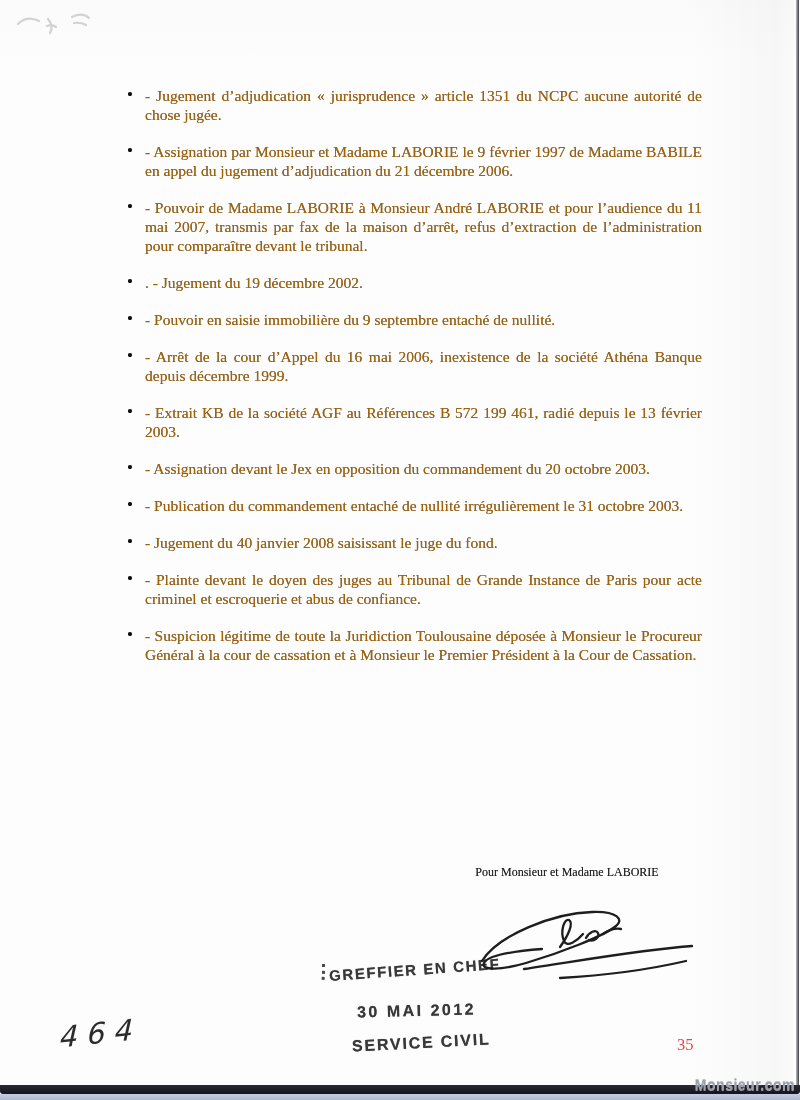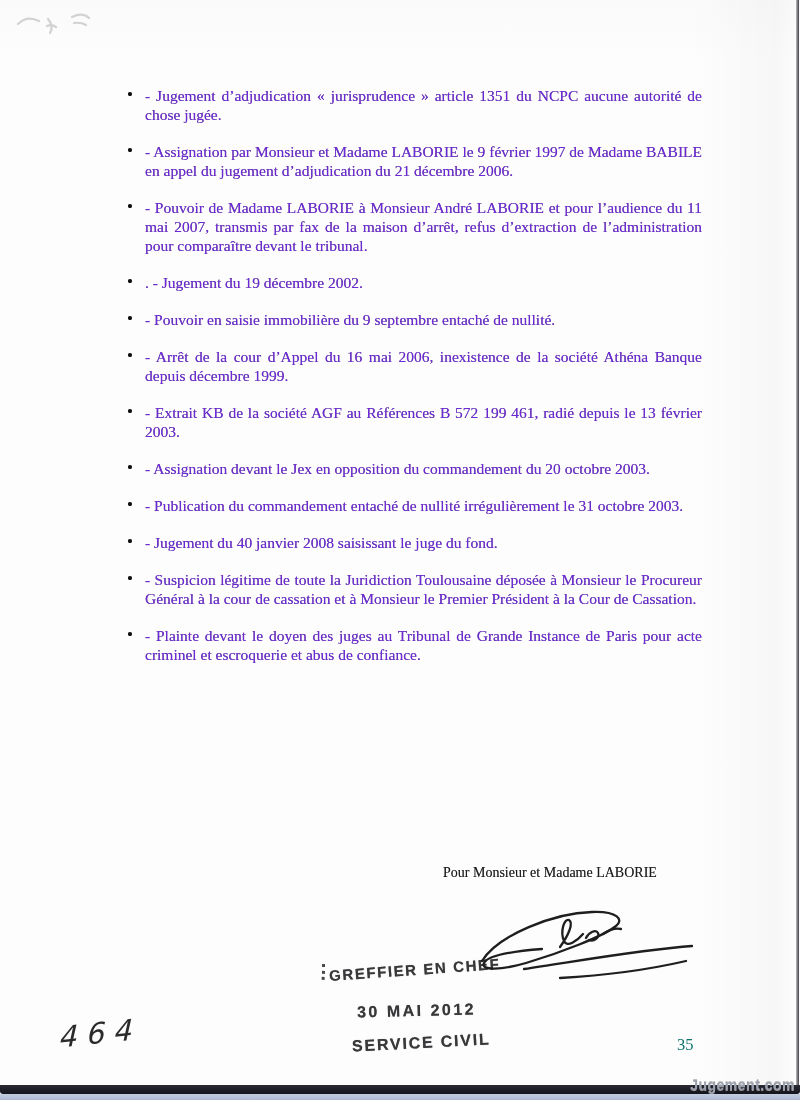--- a/index.html
+++ b/index.html
@@ -38,32 +38,32 @@
     z-index:1;
   }
   .corner-scribble{position:absolute;left:14px;top:4px;z-index:2;}
   
   .doc-list{
     position:absolute;top:86px;left:145px;width:557px;margin:0;padding:0;
     list-style:none;z-index:2;
   }
   .doc-list li{
     position:relative;
-    font-size:15.5px;line-height:19px;color:#6d28d9;
+    font-size:15.5px;line-height:19px;color:#a16207;
     text-align:justify;margin:0 0 18px 0;
     text-shadow:0 0 .5px rgba(20,20,20,.55);
   }
   .doc-list li::before{
     content:"\2022";
     position:absolute;left:-18px;top:-1px;font-size:17px;color:#111;
   }
   
   .closing{
-    position:absolute;left:443px;top:863px;width:248px;text-align:left;z-index:2;
-    font-size:14px;line-height:19px;color:#1c1c1c;
+    position:absolute;left:443px;top:863px;width:248px;text-align:center;z-index:2;
+    font-size:12px;line-height:19px;color:#1c1c1c;
     text-shadow:0 0 .5px rgba(20,20,20,.5);
   }
   .signature{position:absolute;left:468px;top:903px;z-index:3;}
   
   .stamp{
     font-family:"Liberation Sans",sans-serif;font-weight:700;color:#38383a;
     position:absolute;z-index:2;white-space:nowrap;
     text-shadow:0 0 .7px rgba(60,60,60,.8);
   }
   .stamp-tick{
@@ -75,21 +75,21 @@
   .stamp-line3{left:352px;top:1034px;font-size:16px;letter-spacing:1.8px;transform:rotate(-3deg);}
   
   .hand-number{
     position:absolute;left:60px;top:1016px;z-index:2;
     font-family:"DejaVu Sans",sans-serif;font-style:italic;
     font-size:29px;color:#2b2b2b;letter-spacing:9px;
     transform:rotate(-6deg) skewX(-8deg);font-weight:400;
   }
   .page-number{
     position:absolute;left:677px;top:1035px;z-index:2;
-    font-size:16.5px;color:#0f766e;
+    font-size:16.5px;color:#ef4444;
   }
 </style>
 </head>
 <body>
 
 <div class="scan-shade"></div>
 
 <svg class="corner-scribble" width="90" height="34" viewBox="0 0 90 34">
   <g fill="none" stroke="#d2d2d2" stroke-width="2.2" stroke-linecap="round">
     <path d="M4 20 q 9 -9 21 -3"></path>
@@ -102,22 +102,22 @@
     <li>- Jugement d’adjudication «  jurisprudence » article 1351 du NCPC aucune autorité de chose jugée.</li>
     <li>- Assignation par Monsieur et Madame LABORIE le 9 février 1997 de Madame BABILE en appel du jugement d’adjudication du 21 décembre 2006.</li>
     <li>- Pouvoir de Madame LABORIE à Monsieur André LABORIE et pour l’audience du 11 mai 2007, transmis par fax de la maison d’arrêt, refus d’extraction de l’administration pour comparaître devant le tribunal.</li>
     <li>. - Jugement du 19 décembre 2002.</li>
     <li>- Pouvoir en saisie immobilière du 9 septembre entaché de nullité.</li>
     <li>- Arrêt de la cour d’Appel du 16 mai 2006, inexistence de la société Athéna Banque depuis décembre 1999.</li>
     <li>- Extrait KB de la société AGF au Références B 572 199 461, radié depuis le 13 février 2003.</li>
     <li>- Assignation devant le Jex en opposition du commandement du 20 octobre 2003.</li>
     <li>- Publication du commandement entaché de nullité irrégulièrement le 31 octobre 2003.</li>
     <li>- Jugement du 40 janvier 2008 saisissant le juge du fond.</li>
+    <li>- Plainte devant le doyen des juges au Tribunal de Grande Instance de Paris pour acte criminel et escroquerie et abus de confiance.</li>
     <li>- Suspicion légitime de toute la Juridiction Toulousaine déposée à Monsieur le Procureur Général à la cour de cassation et à Monsieur le Premier Président à la Cour de Cassation.</li>
-    <li>- Plainte devant le doyen des juges au Tribunal de Grande Instance de Paris pour acte criminel et escroquerie et abus de confiance.</li>
   </ul>
 
 <div class="closing">
   <div>Pour Monsieur et Madame LABORIE</div>
 </div>
 
 <svg class="signature" width="232" height="82" viewBox="0 0 232 82">
   <g fill="none" stroke="#1e1e1e" stroke-width="2.3" stroke-linecap="round" stroke-linejoin="round">
     <path d="M14 58 C 30 32, 86 10, 124 9 C 150 8, 156 17, 148 23 C 136 33, 92 50, 58 60 C 34 67, 12 68, 16 60 C 20 52, 48 48, 74 46"></path>
     <path d="M92 44 C 100 33, 106 20, 101 17 C 96 15, 92 29, 96 38 C 99 45, 109 38, 115 31"></path>
@@ -133,13 +133,13 @@
 <div class="stamp stamp-date">30 MAI 2012</div>
 <div class="stamp stamp-line3">SERVICE CIVIL</div>
 
 <div class="hand-number">464</div>
 
 <div class="page-number">35</div>
 
 <div class="right-border"></div>
 <div class="bottom-outside"></div>
 <div class="bottom-bar"></div>
-<div class="watermark">Jugement.com</div>
+<div class="watermark">Monsieur.com</div>
 
 </body></html>

